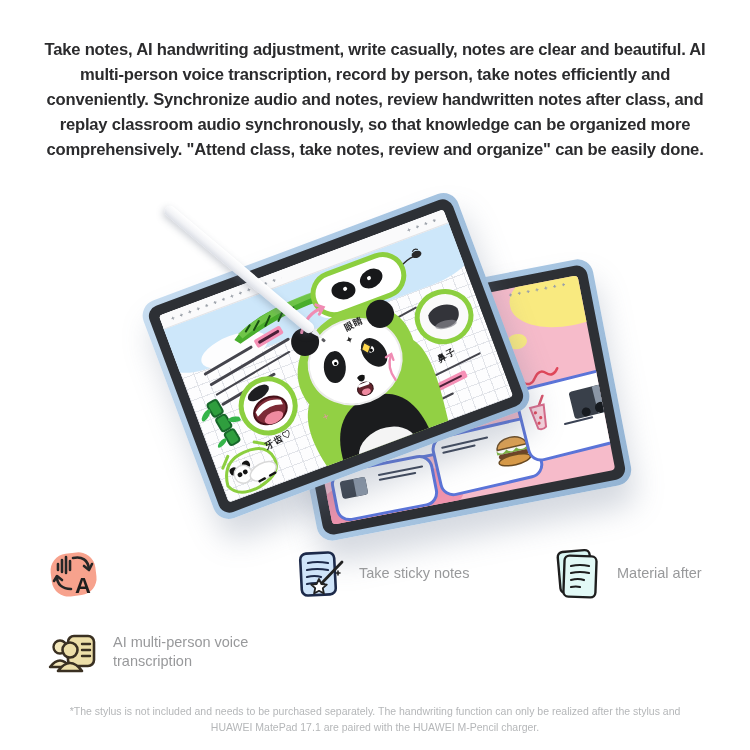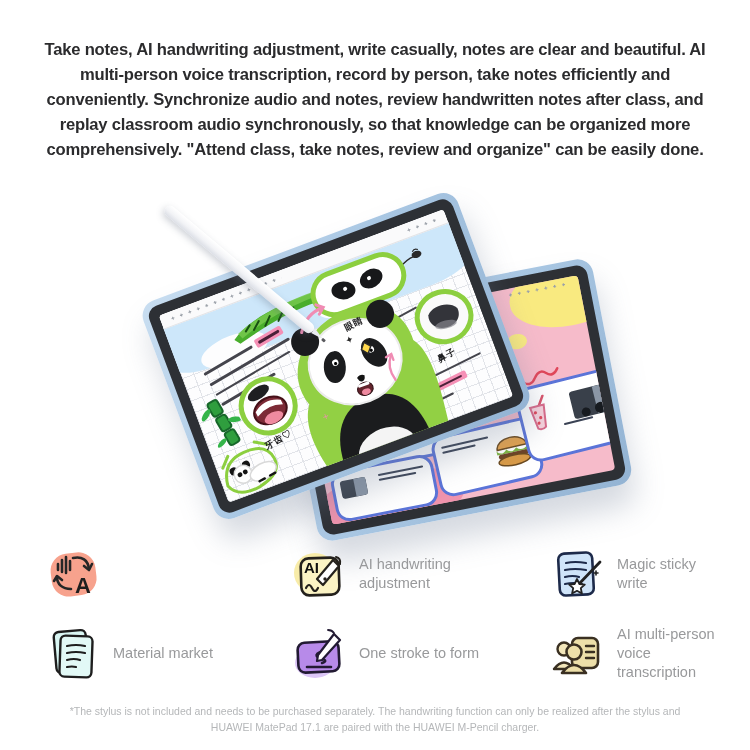--- a/index.html
+++ b/index.html
@@ -306,63 +306,41 @@
         <rect x="5" y="6" width="45" height="43" rx="17" fill="#f7a28d" transform="rotate(-7 27 27)"></rect>
         <path d="M12 17 v6 M16 13 v12 M20 10 v16 M24 14 v9" stroke="#262626" stroke-width="2.6" stroke-linecap="round"></path>
         <path d="M27 11 C 36 9 42 13 43 22" fill="none" stroke="#262626" stroke-width="2.6" stroke-linecap="round"></path>
         <path d="M38 19 L43 23 L46 17" fill="none" stroke="#262626" stroke-width="2.6" stroke-linecap="round" stroke-linejoin="round"></path>
         <path d="M25 42 C 16 42 11 37 11 30" fill="none" stroke="#262626" stroke-width="2.6" stroke-linecap="round"></path>
         <path d="M8 34 L11 29 L16 33" fill="none" stroke="#262626" stroke-width="2.6" stroke-linecap="round" stroke-linejoin="round"></path>
         <text x="29" y="46" font-size="22" font-weight="bold" fill="#1e1e1e">A</text>
       </svg>
     </div>
 
-    <div class="feature">
-      <svg class="fi" viewBox="0 0 54 54">
-        <ellipse cx="23" cy="26" rx="21" ry="20" fill="#f8eca9"></ellipse>
-        <rect x="9" y="11" width="38" height="37" rx="8" fill="#fbf3c4" stroke="#24211c" stroke-width="2.6" transform="rotate(-2 28 29)"></rect>
-        <text x="12" y="26" font-size="15" font-weight="bold" fill="#101010">AI</text>
-        <path d="M41 13 L47 19 L31 38 L25 32 Z" fill="#fff" stroke="#24211c" stroke-width="2.2" stroke-linejoin="round"></path>
-        <circle cx="33" cy="32" r="1.7" fill="#24211c"></circle>
-        <path d="M44 10 q5 1 4 7" fill="none" stroke="#24211c" stroke-width="2" stroke-linecap="round"></path>
-        <path d="M14 41 q3 -6 6 0 t6 0" fill="none" stroke="#24211c" stroke-width="2.2" stroke-linecap="round"></path>
-      </svg>
-      <div class="flabel">AI handwriting adjustment</div>
-    </div>
 
     <div class="feature">
       <svg class="fi" viewBox="0 0 54 54">
         <rect x="9" y="6" width="34" height="42" rx="6" fill="#cfe4f9" stroke="#1d2a4a" stroke-width="2.6" transform="rotate(-3 26 27)"></rect>
         <path d="M16 16 q9 -2 20 0 M15 23 q10 -2 21 0 M15 30 q8 -2 14 0 M15 37 q9 -2 17 0" fill="none" stroke="#1d2a4a" stroke-width="2.2" stroke-linecap="round"></path>
         <path d="M28 38 L50 15" stroke="#222" stroke-width="2.8" stroke-linecap="round"></path>
         <path d="M27 32 l2.4 5 5.4 .6 -4 3.6 1.1 5.3 -4.9 -2.7 -4.9 2.7 1.1 -5.3 -4 -3.6 5.4 -.6 z" fill="#fff" stroke="#222" stroke-width="1.8" stroke-linejoin="round"></path>
         <path d="M46 24 v4 M44 26 h4" stroke="#222" stroke-width="1.6" stroke-linecap="round"></path>
       </svg>
-      <div class="flabel">Magic sticky write</div>
+      <div class="flabel">Take sticky notes</div>
     </div>
 
     <div class="feature">
       <svg class="fi" viewBox="0 0 54 54">
         <rect x="9" y="4" width="32" height="41" rx="5" fill="#d9f6f3" stroke="#1e1e1e" stroke-width="2.4" transform="rotate(-5 25 24)"></rect>
         <rect x="14" y="9" width="32" height="41" rx="5" fill="#e2f9f6" stroke="#1e1e1e" stroke-width="2.4" transform="rotate(2 30 29)"></rect>
         <path d="M21 19 q9 -2 18 0 M21 26 q9 -2 18 0 M21 33 q7 -2 13 0 M21 40 q5 -1 9 0" fill="none" stroke="#1e1e1e" stroke-width="2.2" stroke-linecap="round"></path>
       </svg>
-      <div class="flabel">Material market</div>
-    </div>
-
-    <div class="feature">
-      <svg class="fi" viewBox="0 0 54 54">
-        <ellipse cx="23" cy="36" rx="20" ry="15" fill="#dcc6f7"></ellipse>
-        <rect x="6" y="15" width="41" height="30" rx="7" fill="#b78ae9" stroke="#221a33" stroke-width="2.6" transform="rotate(-3 26 30)"></rect>
-        <path d="M37 24 C 25 24 21 29 28 31 C 34 33 35 34 30 36 M15 40 H 39" fill="none" stroke="#221a33" stroke-width="2.6" stroke-linecap="round"></path>
-        <path d="M42 7 L48 13 L30 33 L25 34 L26 28 Z" fill="#fff" stroke="#221a33" stroke-width="2.2" stroke-linejoin="round"></path>
-        <path d="M36 3 q4 0 6 3" fill="none" stroke="#221a33" stroke-width="1.8" stroke-linecap="round"></path>
-      </svg>
-      <div class="flabel">One stroke to form</div>
-    </div>
+      <div class="flabel">Material after</div>
+    </div>
+
 
     <div class="feature">
       <svg class="fi" viewBox="0 0 54 54">
         <rect x="22" y="11" width="26" height="30" rx="6" fill="#eddfa9" stroke="#3a3022" stroke-width="2.6"></rect>
         <path d="M36 19 h8 M36 25 h8 M36 31 h8" stroke="#3a3022" stroke-width="2.4" stroke-linecap="round"></path>
         <circle cx="14" cy="22" r="6.5" fill="#f3e7bb" stroke="#3a3022" stroke-width="2.4"></circle>
         <path d="M4 42 q10 -13 20 0 z" fill="#f3e7bb" stroke="#3a3022" stroke-width="2.4" stroke-linejoin="round"></path>
         <circle cx="24" cy="25" r="7.5" fill="#eddfa9" stroke="#3a3022" stroke-width="2.6"></circle>
         <path d="M12 46 q12 -16 24 0 z" fill="#eddfa9" stroke="#3a3022" stroke-width="2.6" stroke-linejoin="round"></path>
       </svg>

